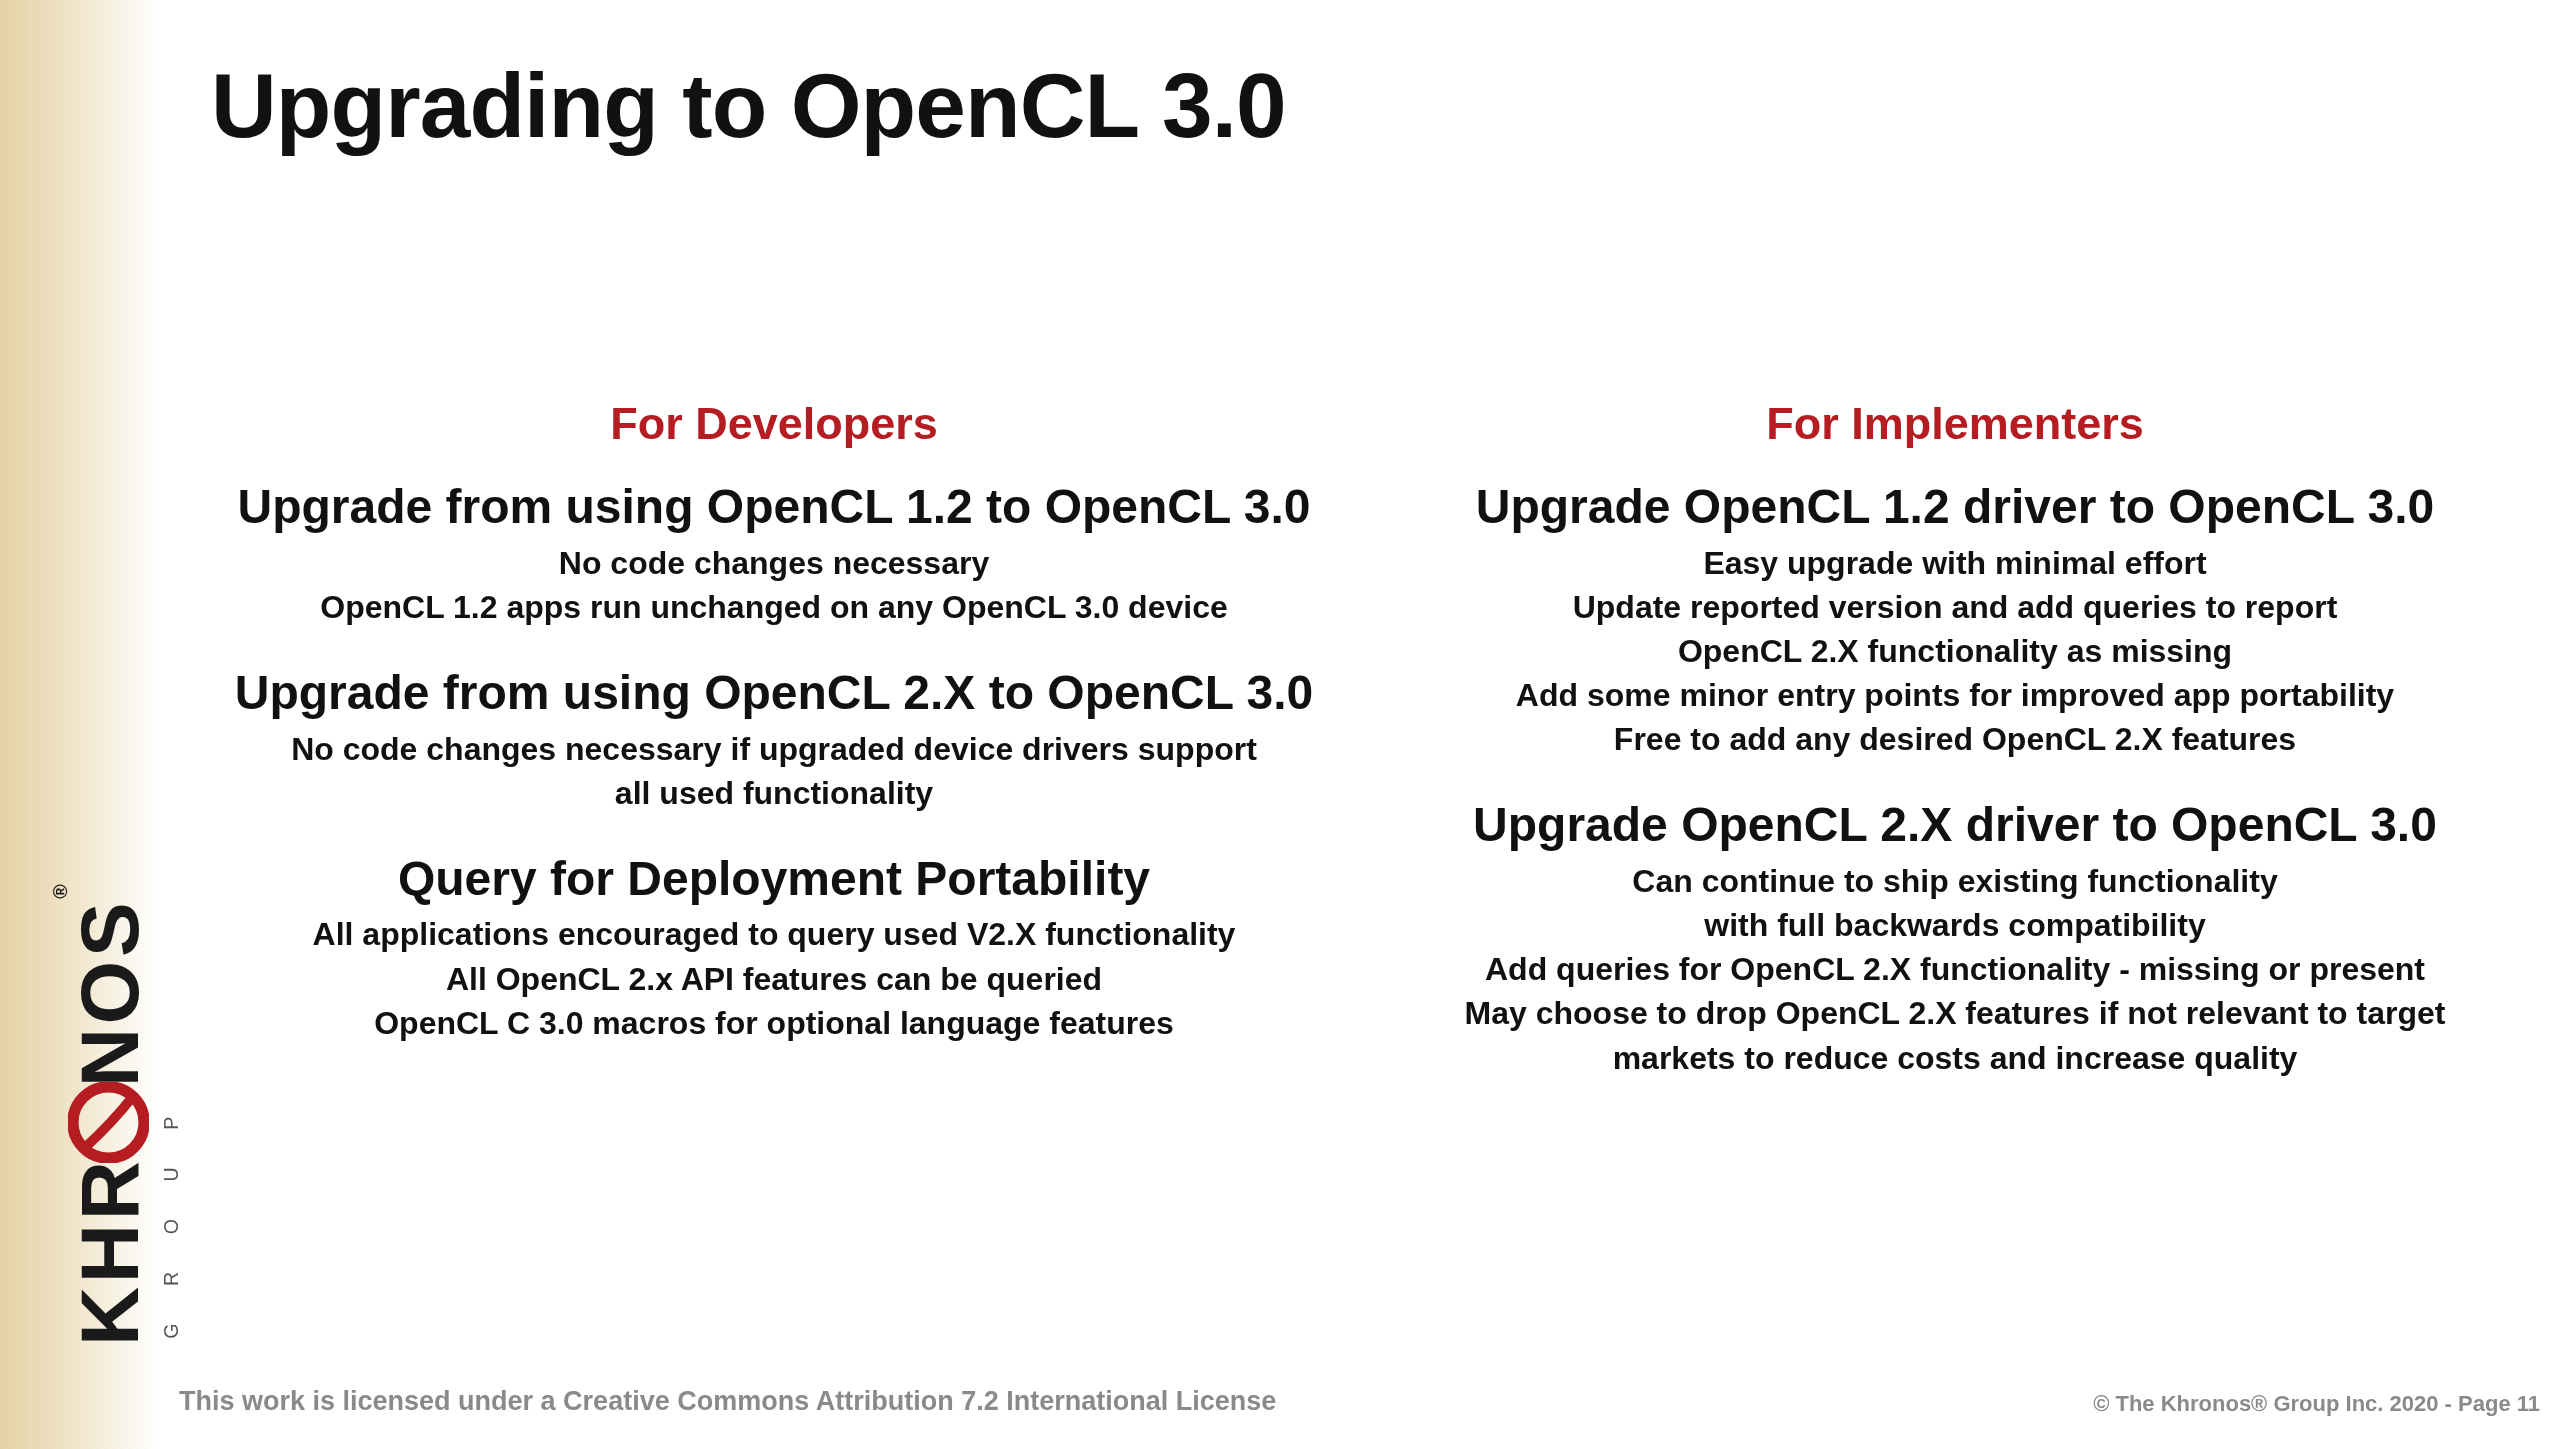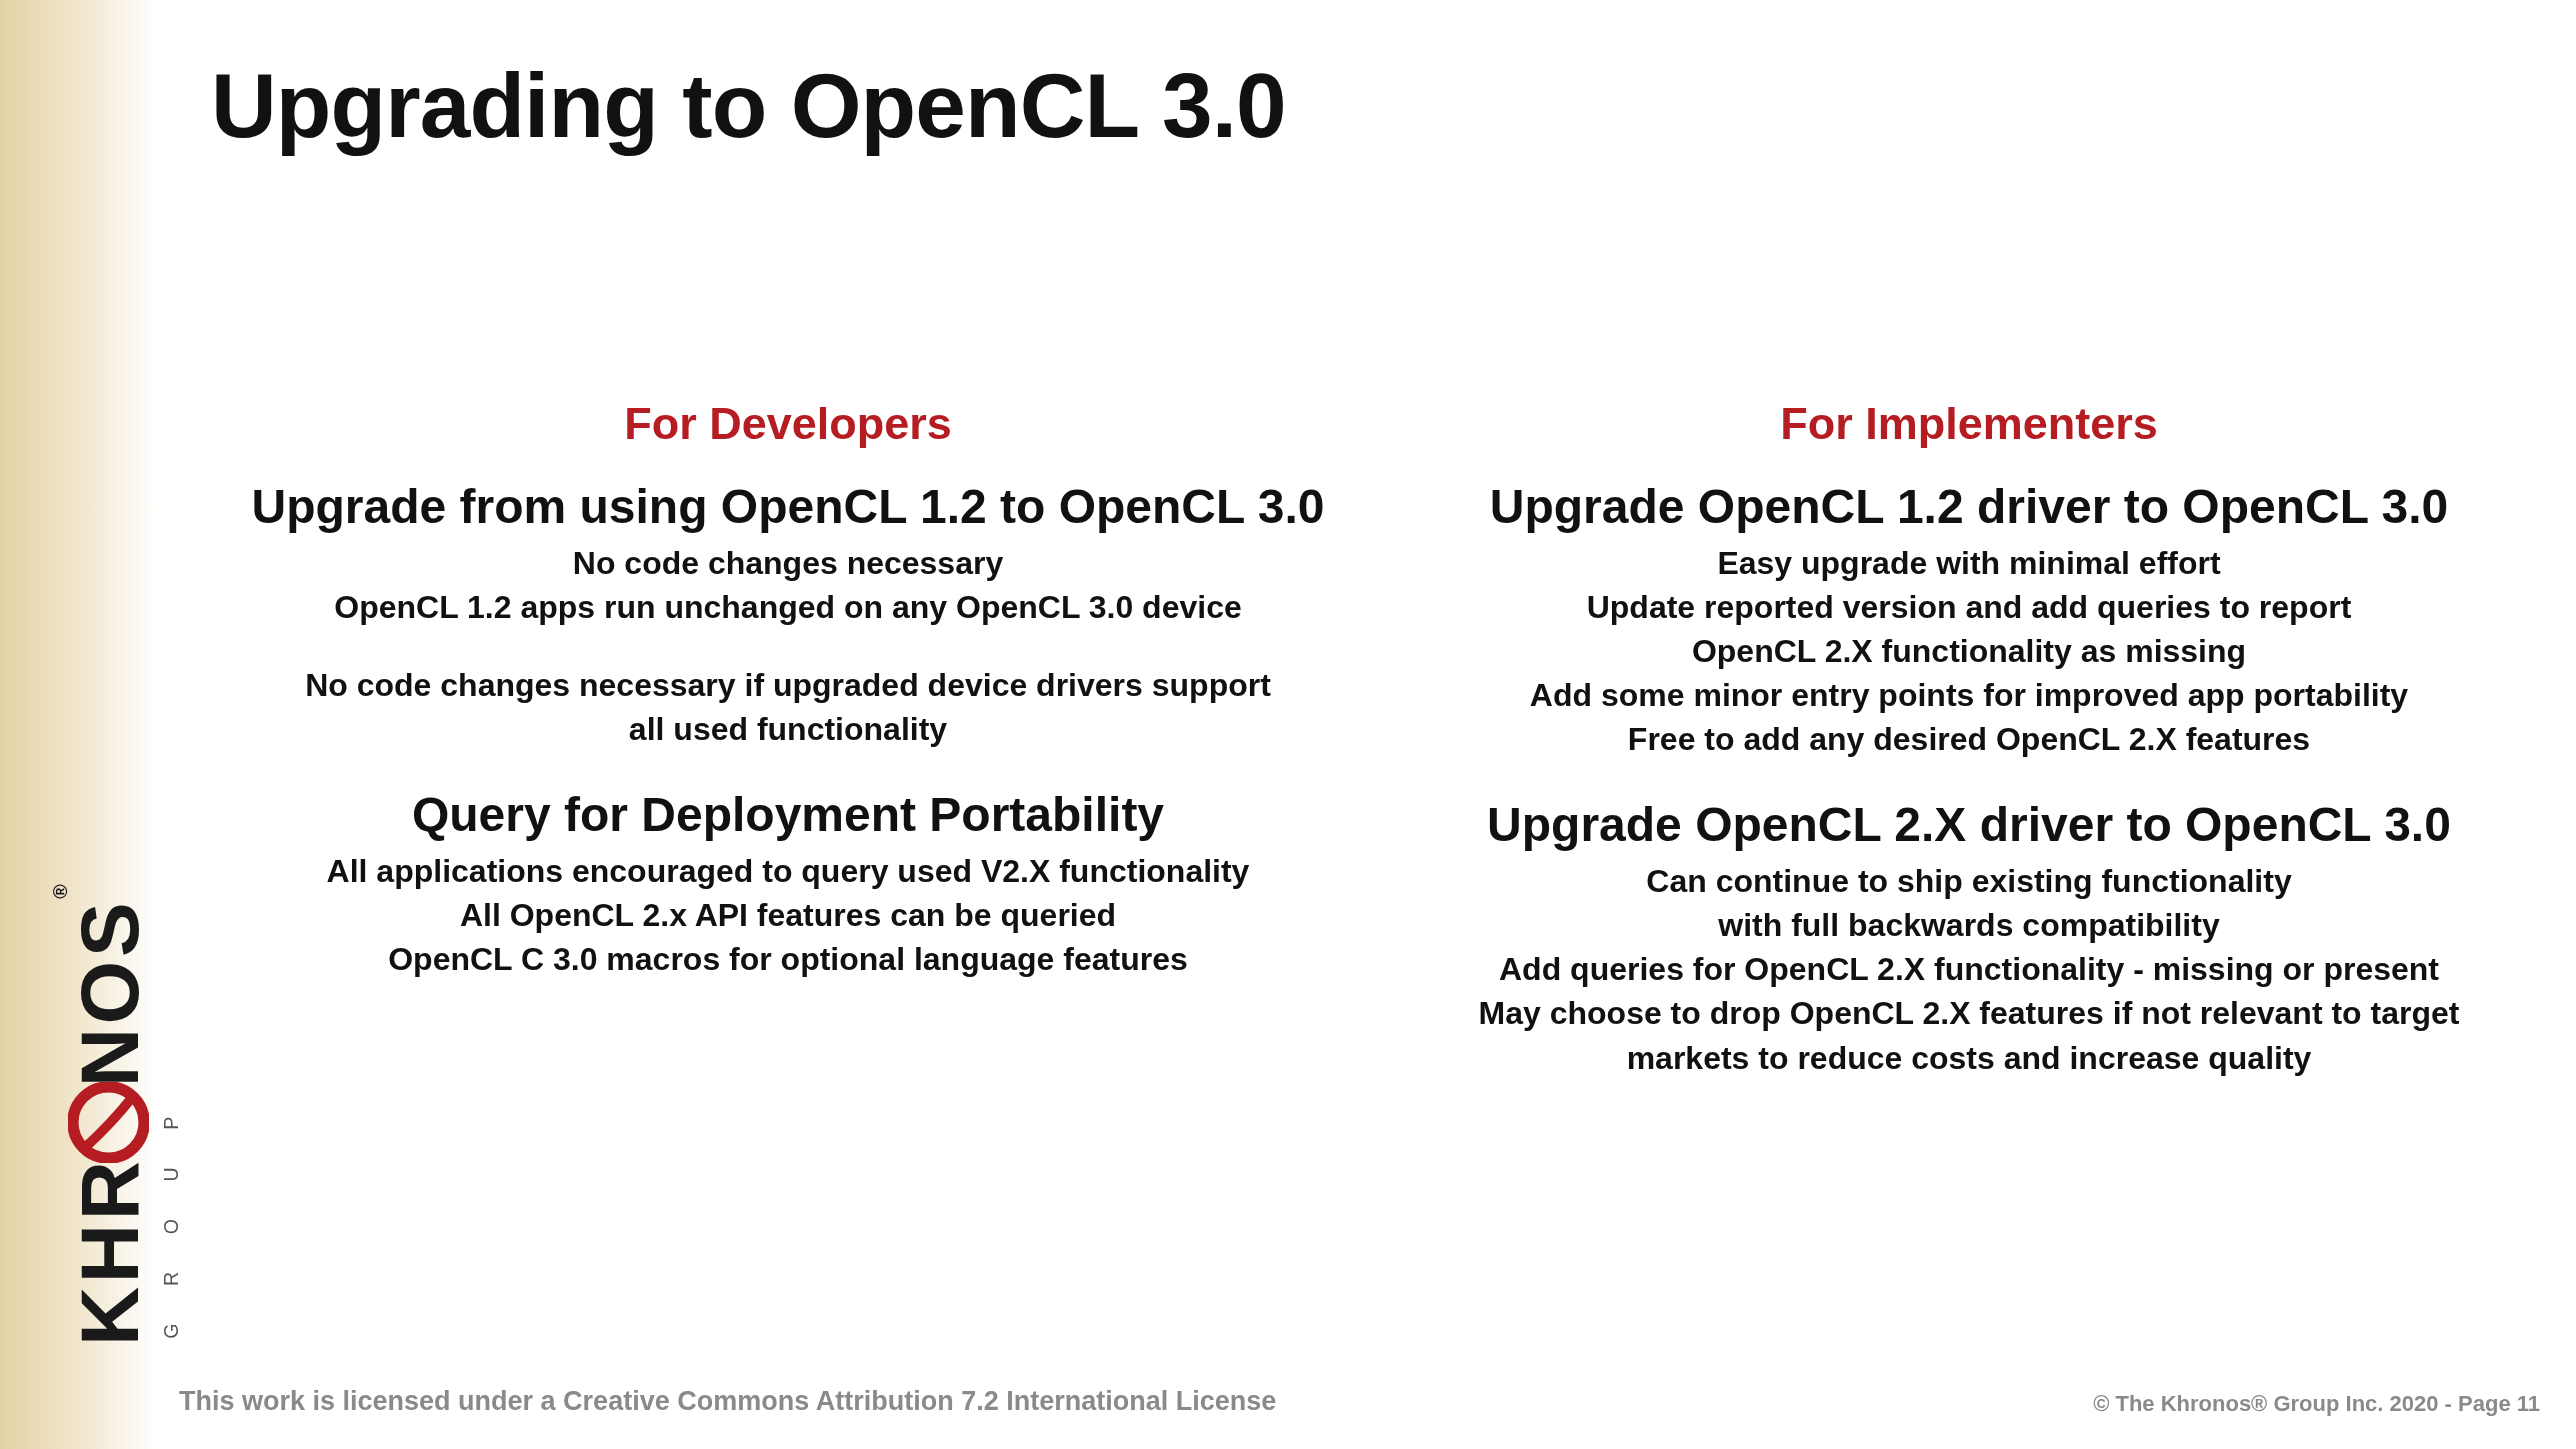--- a/index.html
+++ b/index.html
@@ -91,21 +91,21 @@
     top: 54px;
     font-size: 91px;
     font-weight: 800;
     color: #111;
     letter-spacing: -0.9px;
   }
 
   .columns {
     position: absolute;
     top: 398px;
-    left: 54px;
+    left: 40px;
     width: 2335px;
     display: flex;
     gap: 27px;
   }
 
   .col {
     flex: 1;
     text-align: center;
   }
 
@@ -183,20 +183,21 @@
     <div class="col">
       <div class="col-heading">For Developers</div>
 
       <div class="section">
         <div class="sec-title">Upgrade from using OpenCL 1.2 to OpenCL 3.0</div>
         <div class="sec-body">No code changes necessary
 OpenCL 1.2 apps run unchanged on any OpenCL 3.0 device</div>
       </div>
 
       <div class="section">
+        <div class="sec-title">Upgrade from using OpenCL 2.X to OpenCL 3.0</div>
         <div class="sec-body">No code changes necessary if upgraded device drivers support
 all used functionality</div>
       </div>
 
       <div class="section">
         <div class="sec-title">Query for Deployment Portability</div>
         <div class="sec-body">All applications encouraged to query used V2.X functionality
 All OpenCL 2.x API features can be queried
 OpenCL C 3.0 macros for optional language features</div>
       </div>

